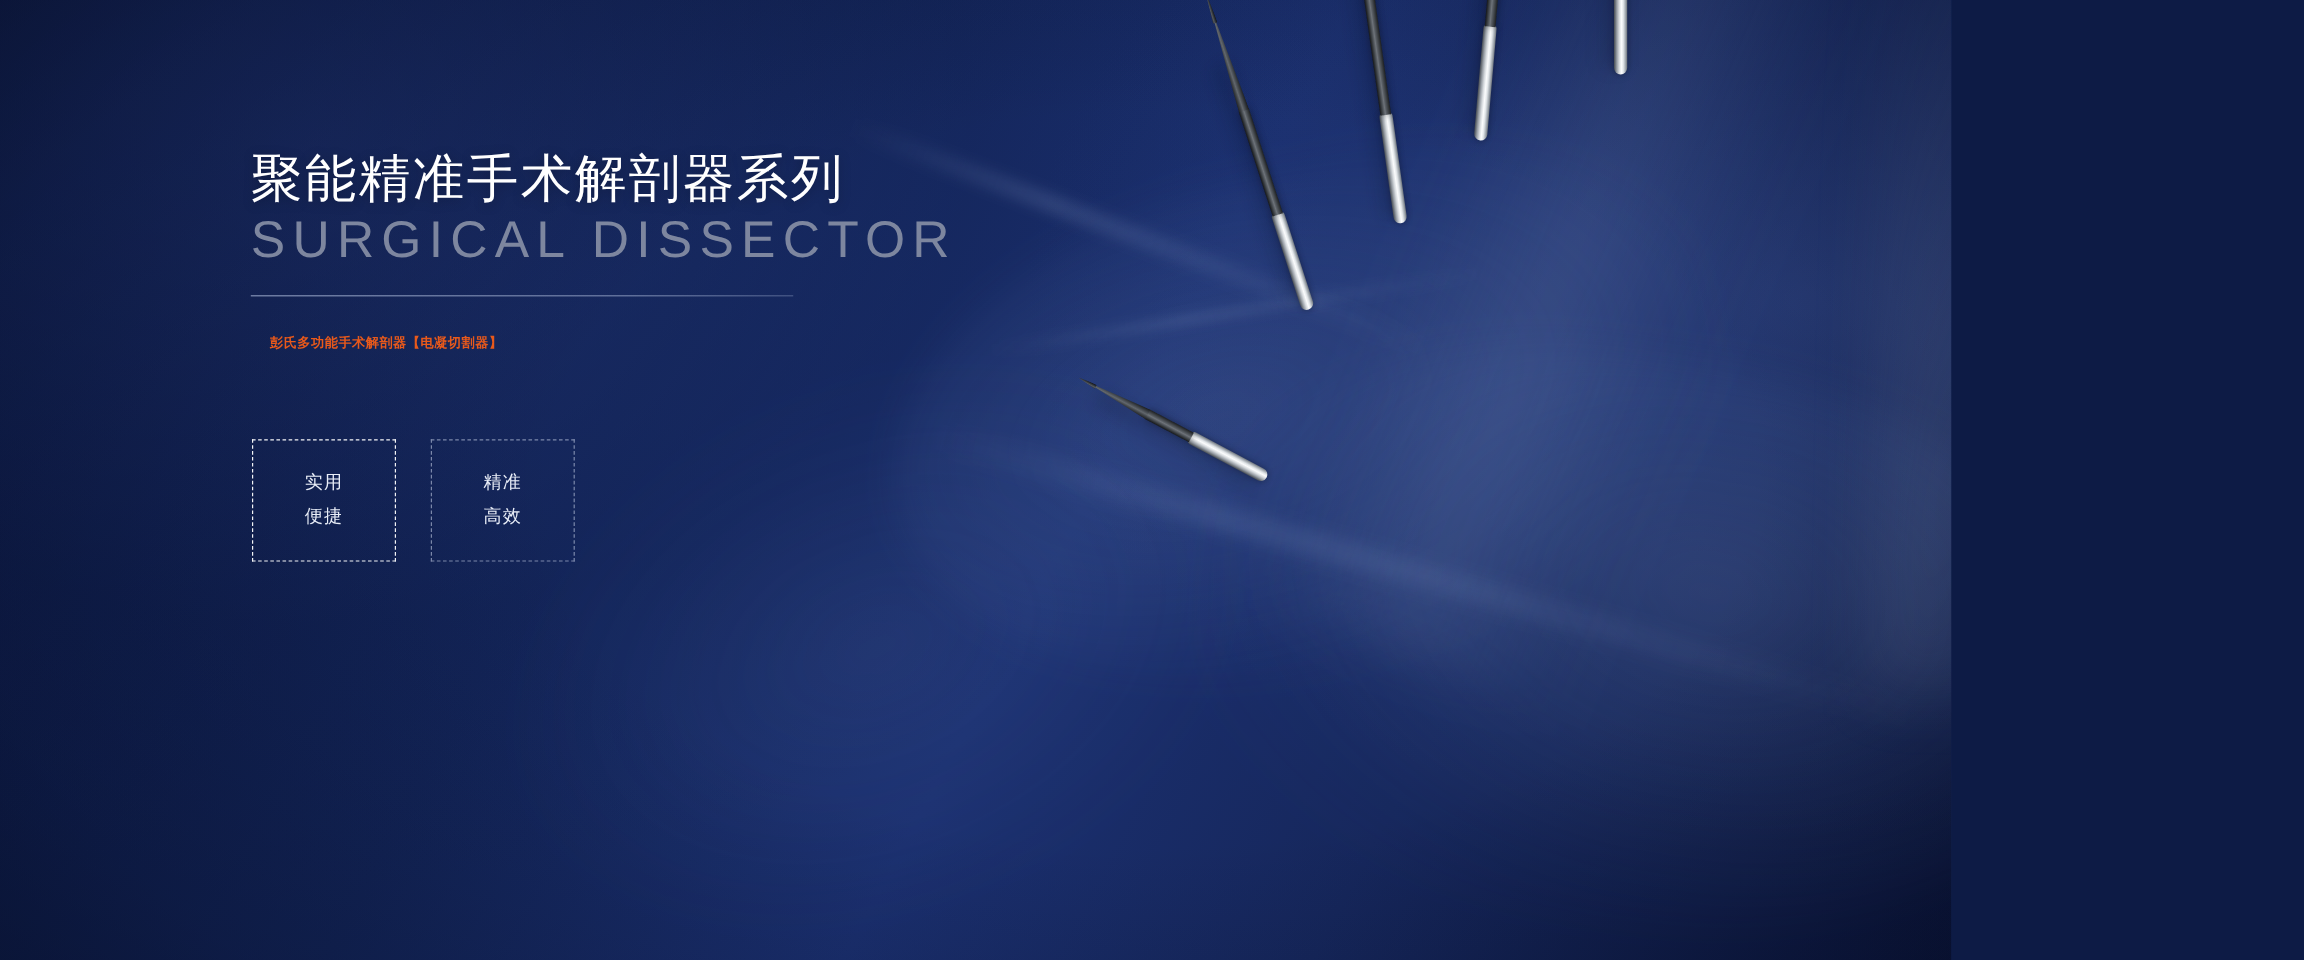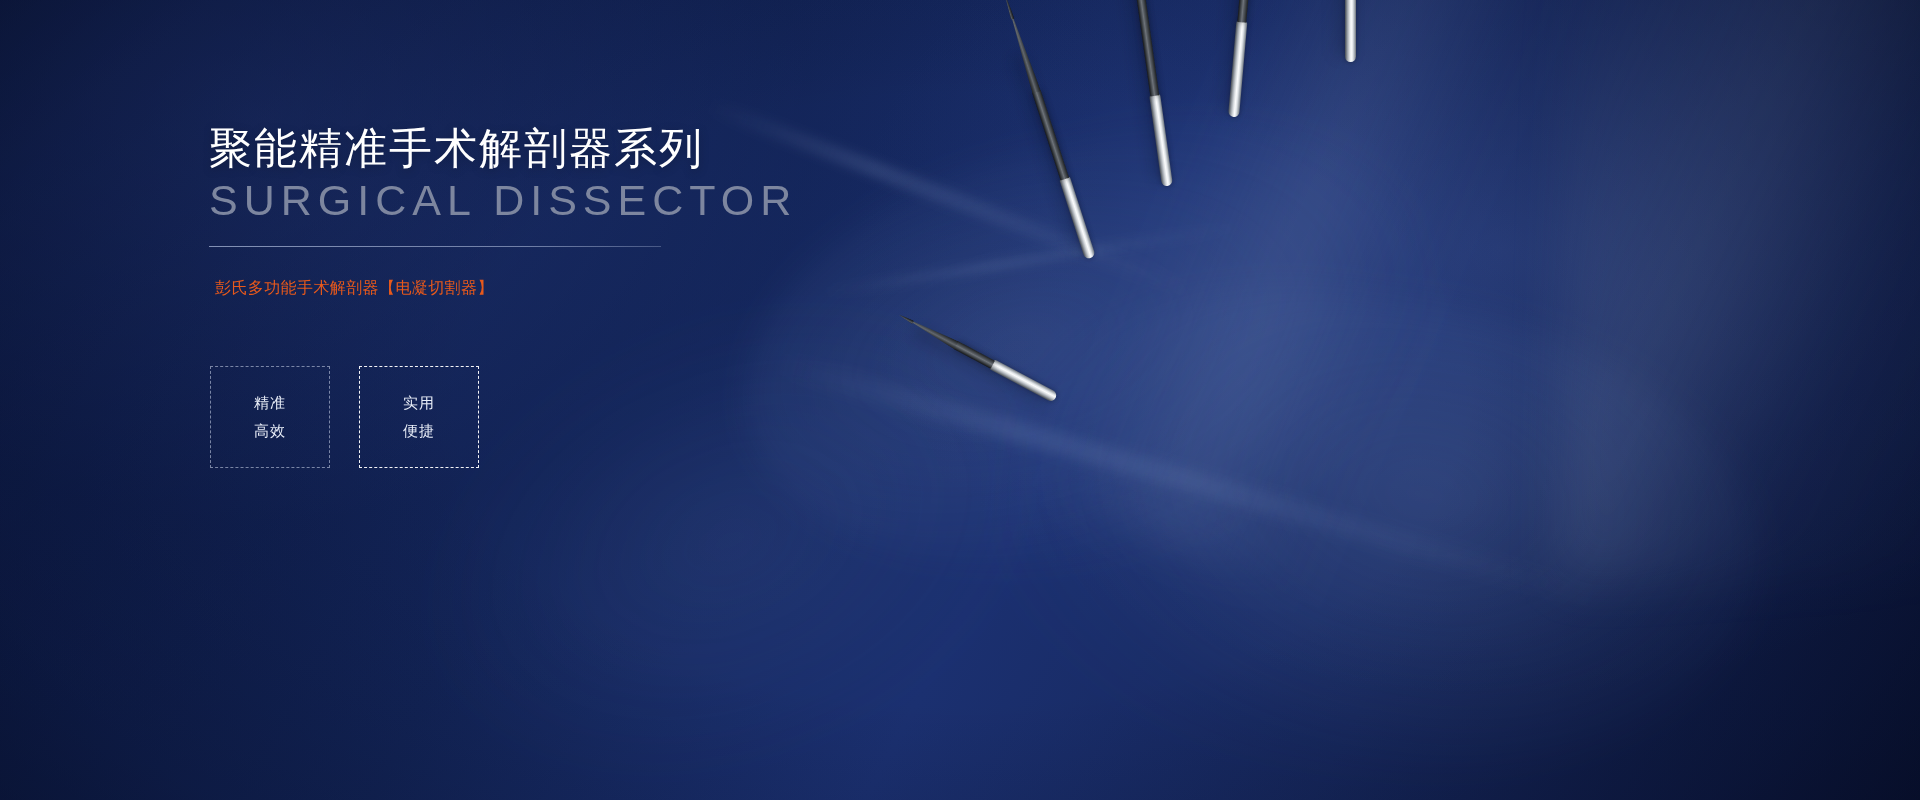--- a/index.html
+++ b/index.html
@@ -4,21 +4,21 @@
 <style>
   * { margin:0; padding:0; box-sizing:border-box; }
   html, body {
     width:1920px; height:800px; overflow:hidden;
     background:#0d1b45;
     font-family:"Liberation Sans","DejaVu Sans",sans-serif;
   }
 
   .banner {
     position:relative;
-    width:1920px; height:800px;
+    width:1626px; height:800px;
     overflow:hidden;
     background:
       radial-gradient(ellipse 900px 620px at 1500px 250px, rgba(70,96,166,0.38) 0%, rgba(40,62,125,0.18) 45%, rgba(13,27,69,0) 72%),
       radial-gradient(ellipse 1100px 800px at 260px 120px, rgba(34,54,118,0.55) 0%, rgba(18,34,84,0.25) 50%, rgba(11,23,60,0) 78%),
       linear-gradient(118deg, #0b1740 0%, #132559 34%, #1b3070 55%, #16275c 74%, #0a1335 100%);
   }
 
   
   .bg-layer { position:absolute; inset:0; pointer-events:none; }
 
@@ -98,22 +98,22 @@
     position:absolute; left:209px; top:176px;
     font-size:43px; letter-spacing:6px;
     color:#7d869f; font-weight:400; white-space:nowrap;
   }
   .divider {
     position:absolute; left:209px; top:246px;
     width:452px; height:1px;
     background:linear-gradient(90deg, rgba(168,182,214,0.75) 0%, rgba(168,182,214,0.62) 70%, rgba(168,182,214,0.35) 100%);
   }
   .subtitle {
-    position:absolute; left:215px; top:278px;
-    font-size:16px; font-weight:400; letter-spacing:0.4px;
+    position:absolute; left:225px; top:278px;
+    font-size:11px; font-weight:700; letter-spacing:0.4px;
     color:#e8591b; white-space:nowrap;
   }
 
   
   .features {
     position:absolute; left:210px; top:366px;
     display:flex; gap:29px;
   }
   .feature-box {
     width:120px; height:102px;
@@ -233,26 +233,26 @@
     <div class="title-cn">聚能精准手术解剖器系列</div>
 
     <div class="title-en">SURGICAL DISSECTOR</div>
 
     <div class="divider"></div>
 
     <div class="subtitle">彭氏多功能手术解剖器【电凝切割器】</div>
 
     <div class="features">
 
+      <div class="feature-box accent">
+        <span class="feature-line">实用</span>
+        <span class="feature-line">便捷</span>
+      </div>
+
       <div class="feature-box">
         <span class="feature-line">精准</span>
         <span class="feature-line">高效</span>
       </div>
 
-      <div class="feature-box accent">
-        <span class="feature-line">实用</span>
-        <span class="feature-line">便捷</span>
-      </div>
-
 
     </div>
   </div>
 </div>
 
 </body></html>

